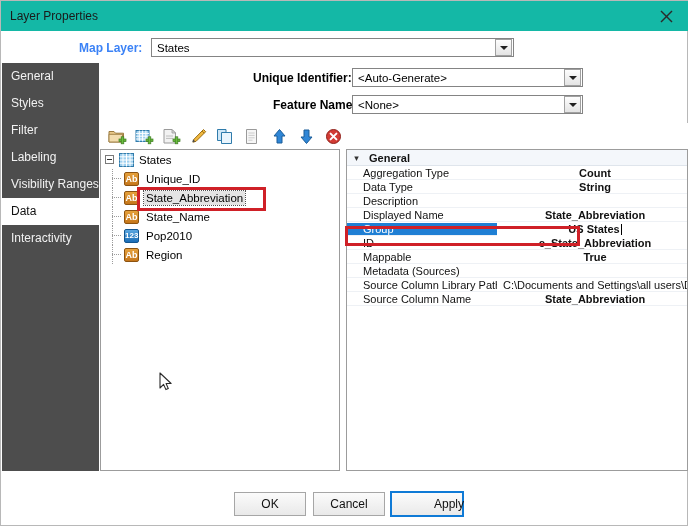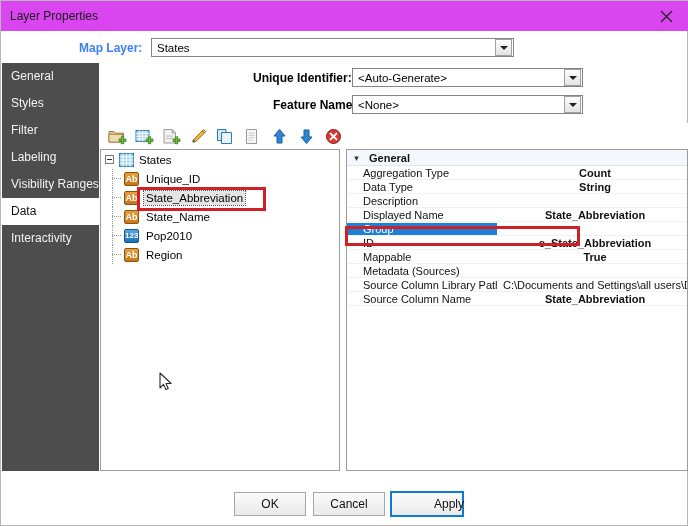--- a/index.html
+++ b/index.html
@@ -25,21 +25,21 @@
     background: #ffffff;
     box-sizing: border-box;
     border: 1px solid #b8b8b8;
   }
 
   
   #titlebar {
     position: absolute;
     left: 0; top: 0;
     width: 688px; height: 30px;
-    background: #d946ef;
+    background: #14b8a6;
   }
   #title-text {
     position: absolute;
     left: 9px; top: 8px;
     font-size: 12px;
     color: #1a1a1a;
     white-space: nowrap;
   }
   #close-btn {
     position: absolute;
@@ -603,20 +603,21 @@
       <div class="pval"></div>
     </div>
 
     <div class="prop-row">
       <div class="pname">Displayed Name</div>
       <div class="pval">State_Abbreviation</div>
     </div>
 
     <div class="prop-row selected">
       <div class="pname">Group</div>
+      <div class="pval"><span>US States</span><span class="caret"></span></div>
     </div>
 
     <div class="prop-row">
       <div class="pname">ID</div>
       <div class="pval">c_State_Abbreviation</div>
     </div>
 
     <div class="prop-row">
       <div class="pname">Mappable</div>
       <div class="pval">True</div>

